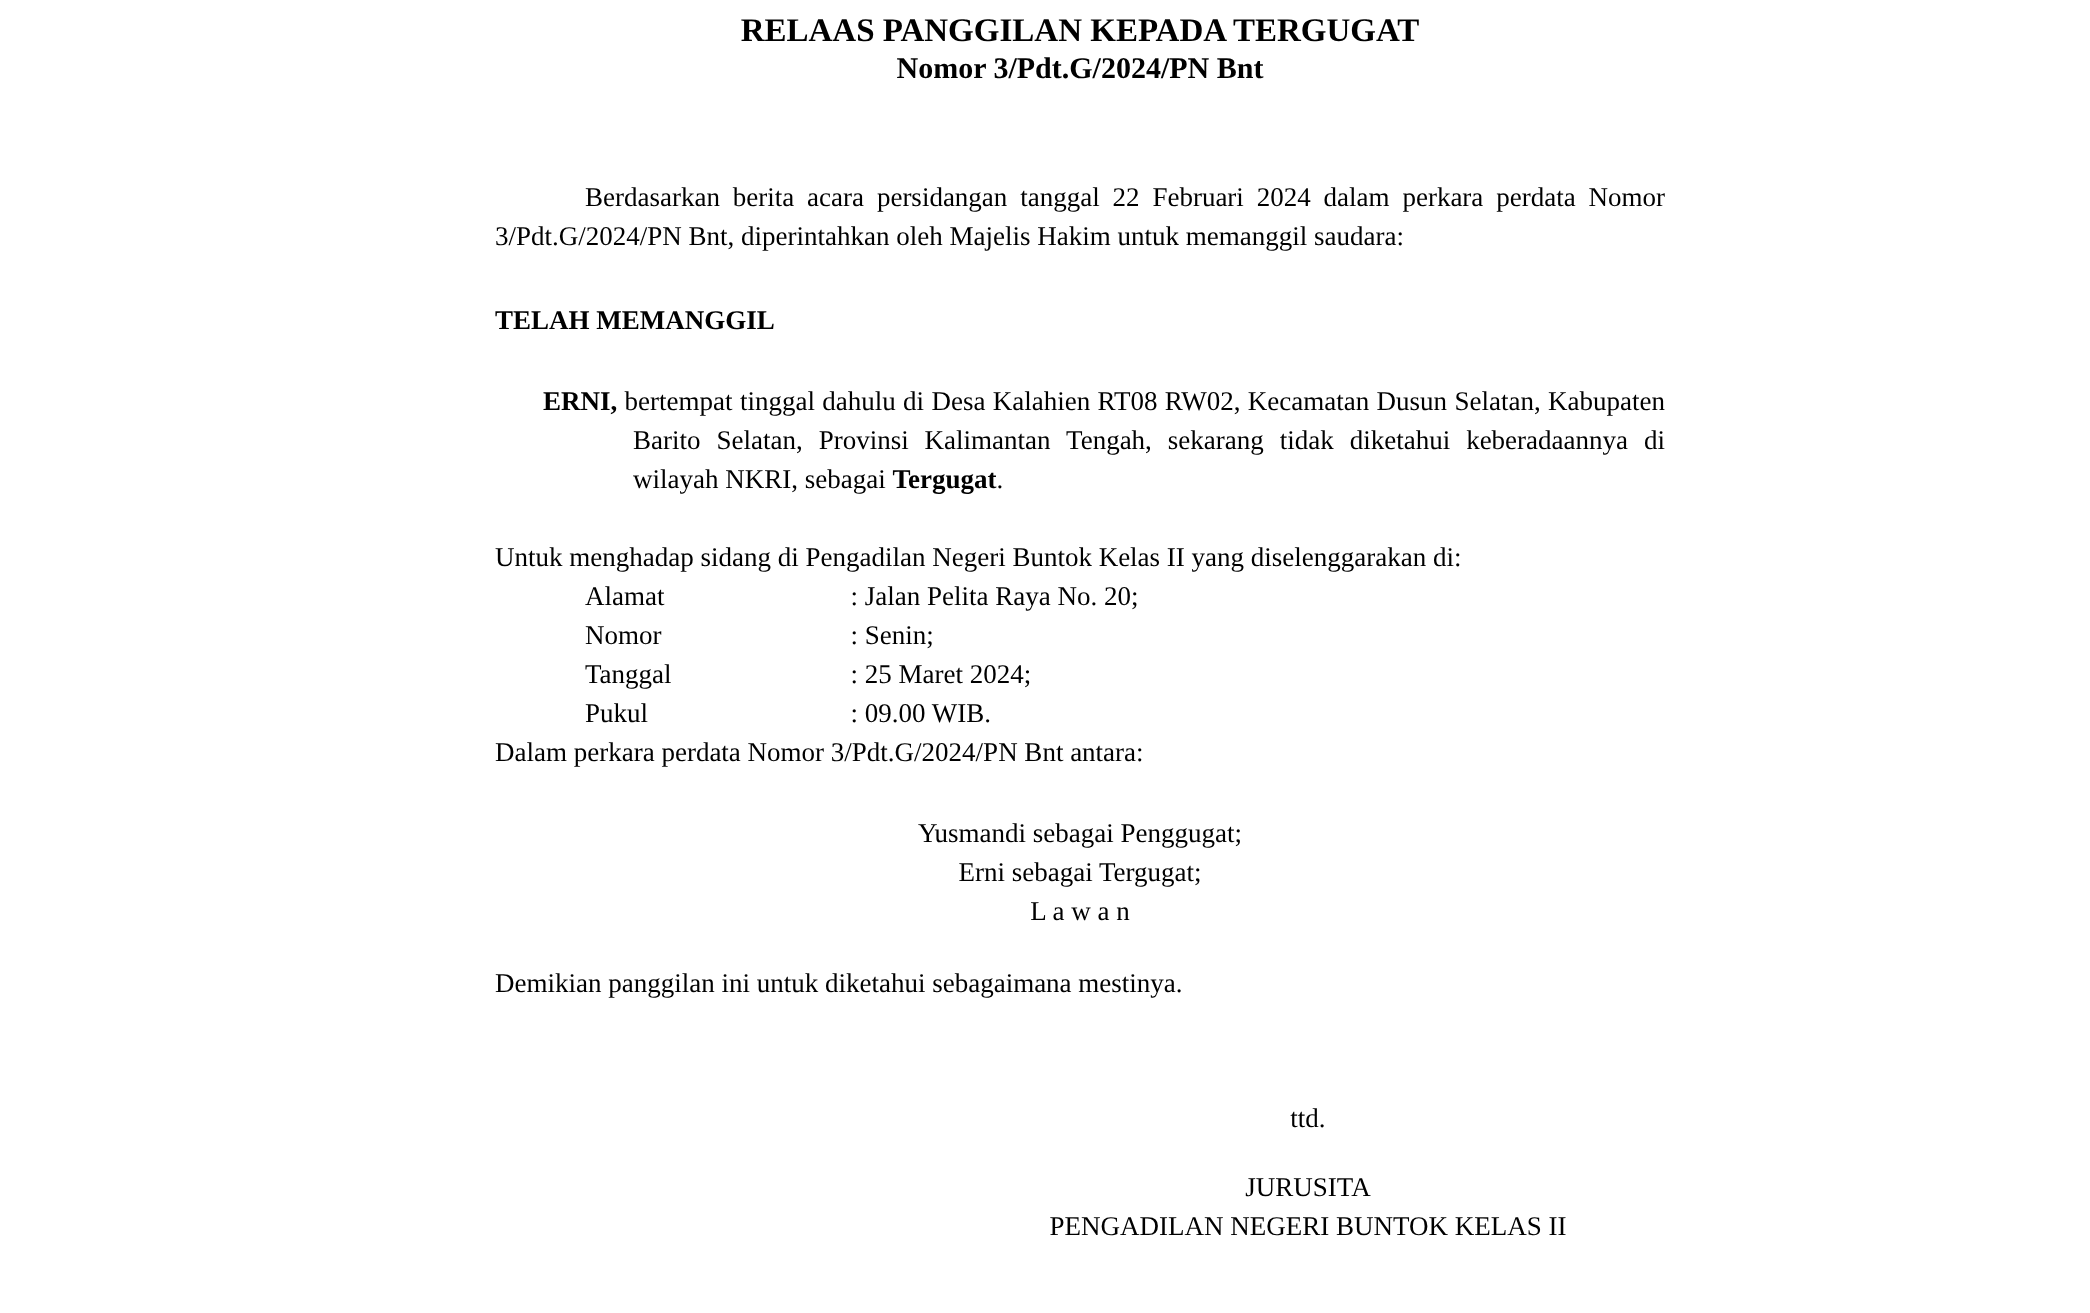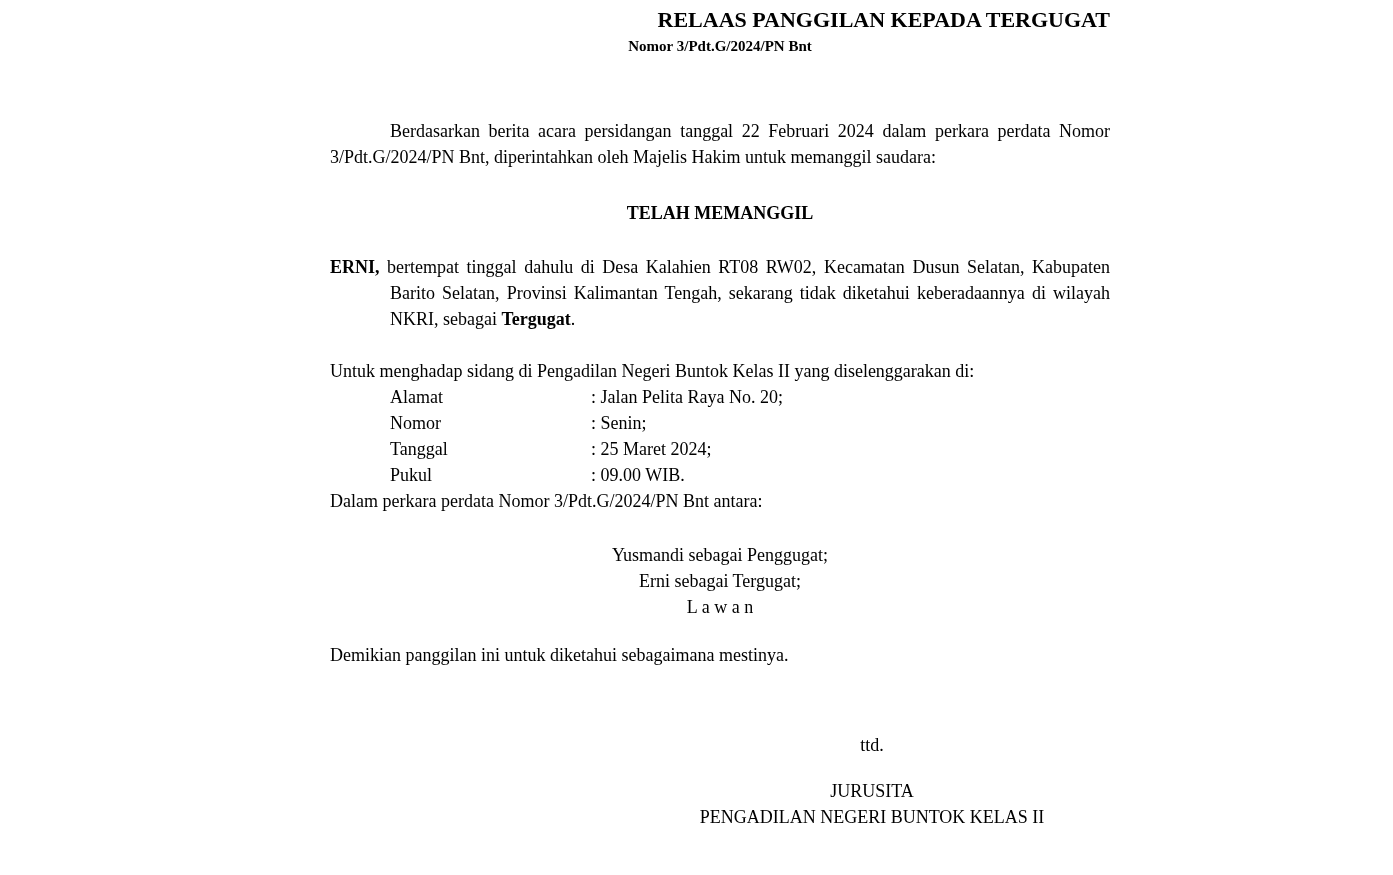--- a/index.html
+++ b/index.html
@@ -18,58 +18,58 @@
   }
   .content {
     position: absolute;
     left: 330px;
     top: 6px;
     width: 780px;
   }
   .doc-title {
     font-size: 22px;
     font-weight: bold;
-    text-align: right;
+    text-align: center;
     line-height: 28px;
   }
   .doc-subtitle {
-    font-size: 15px;
+    font-size: 20px;
     font-weight: bold;
     text-align: center;
     line-height: 24px;
   }
   .intro-para {
     margin-top: 60px;
     text-align: justify;
     text-indent: 60px;
     line-height: 26px;
   }
   .section-heading {
     margin-top: 30px;
-    text-align: center;
+    text-align: left;
     font-weight: bold;
     line-height: 26px;
   }
   .defendant-para {
     margin-top: 28px;
     padding-left: 60px;
     text-indent: -60px;
     text-align: justify;
     line-height: 26px;
+    margin-left: 32px;
   }
   .bold { font-weight: bold; }
   .hearing-intro {
     margin-top: 26px;
     line-height: 26px;
   }
   .detail-row {
     display: flex;
     padding-left: 60px;
     line-height: 26px;
-    gap: 24px;
   }
   .detail-label {
     width: 177px;
     flex: 0 0 177px;
   }
   .detail-value { flex: 1; }
   .case-line { line-height: 26px; }
   .parties-block {
     margin-top: 28px;
     text-align: center;

